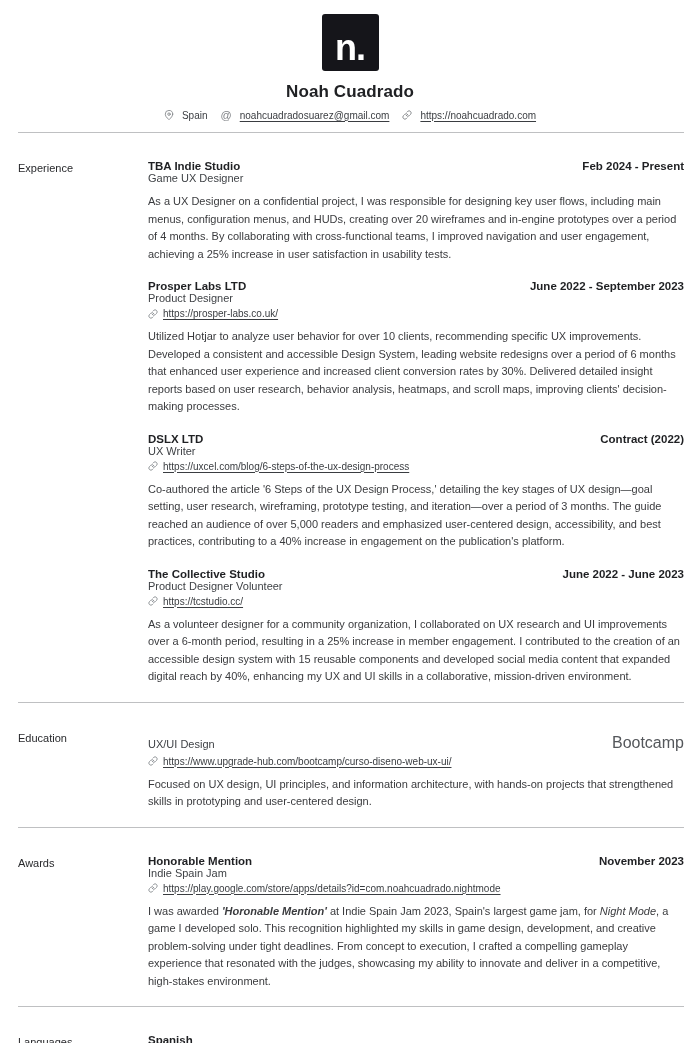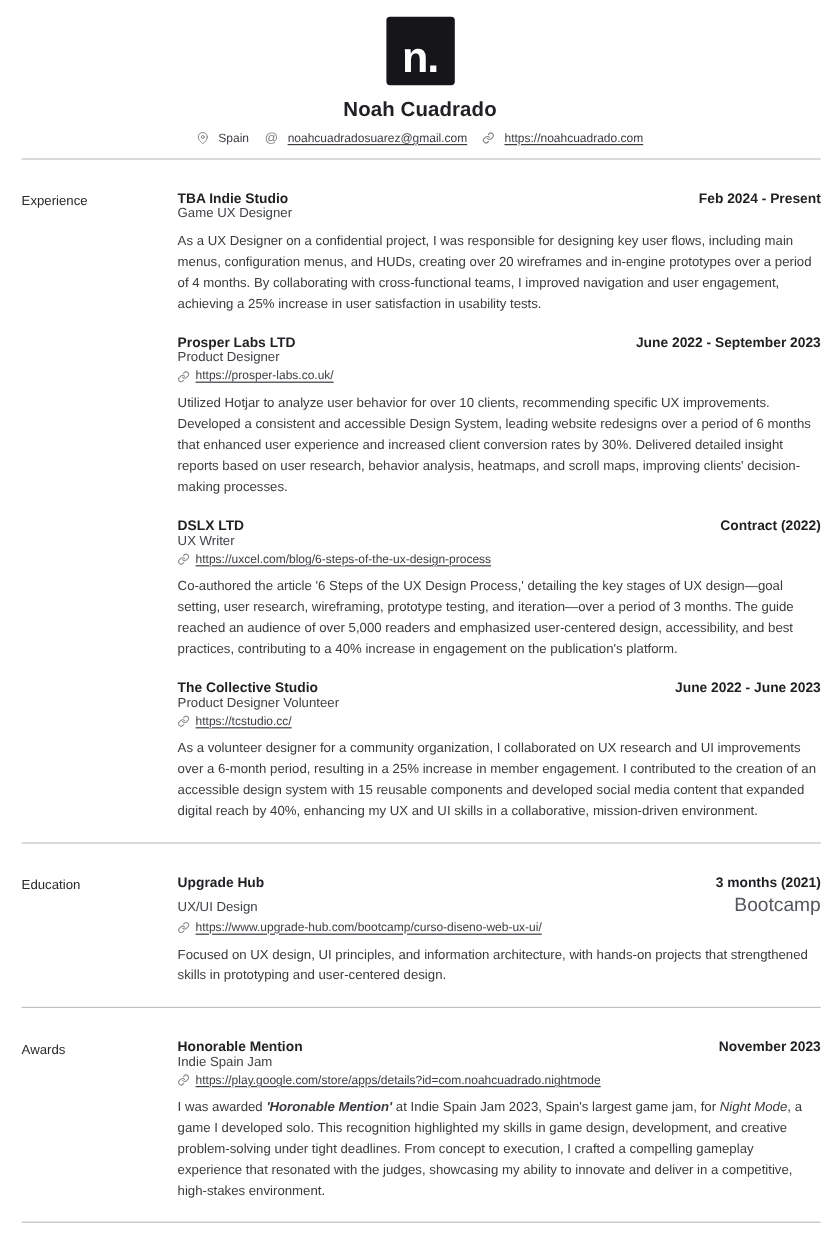--- a/index.html
+++ b/index.html
@@ -202,24 +202,20 @@
         <p class="desc">As a volunteer designer for a community organization, I collaborated on UX research and UI improvements over a 6-month period, resulting in a 25% increase in member engagement. I contributed to the creation of an accessible design system with 15 reusable components and developed social media content that expanded digital reach by 40%, enhancing my UX and UI skills in a collaborative, mission-driven environment.</p>
       </div>
 
     </div>
   </div>
 
   <div class="section">
     <div class="section-label">Education</div>
     <div class="section-content">
       <div class="entry">
-        <div class="entry-head">
-          <span class="entry-title">Upgrade Hub</span>
-          <span class="entry-date">3 months (2021)</span>
-        </div>
         <div class="entry-subrow">
           <span class="entry-role">UX/UI Design</span>
           <span class="entry-type">Bootcamp</span>
         </div>
         <div class="link-row">
           <span>
             <svg width="10" height="10" viewBox="0 0 24 24" fill="none" stroke="#898c90" stroke-width="2.2" stroke-linecap="round" stroke-linejoin="round">
                 <path d="M10 13a5 5 0 0 0 7.54.54l3-3a5 5 0 0 0-7.07-7.07l-1.72 1.71"></path>
                 <path d="M14 11a5 5 0 0 0-7.54-.54l-3 3a5 5 0 0 0 7.07 7.07l1.71-1.71"></path>
               </svg>

